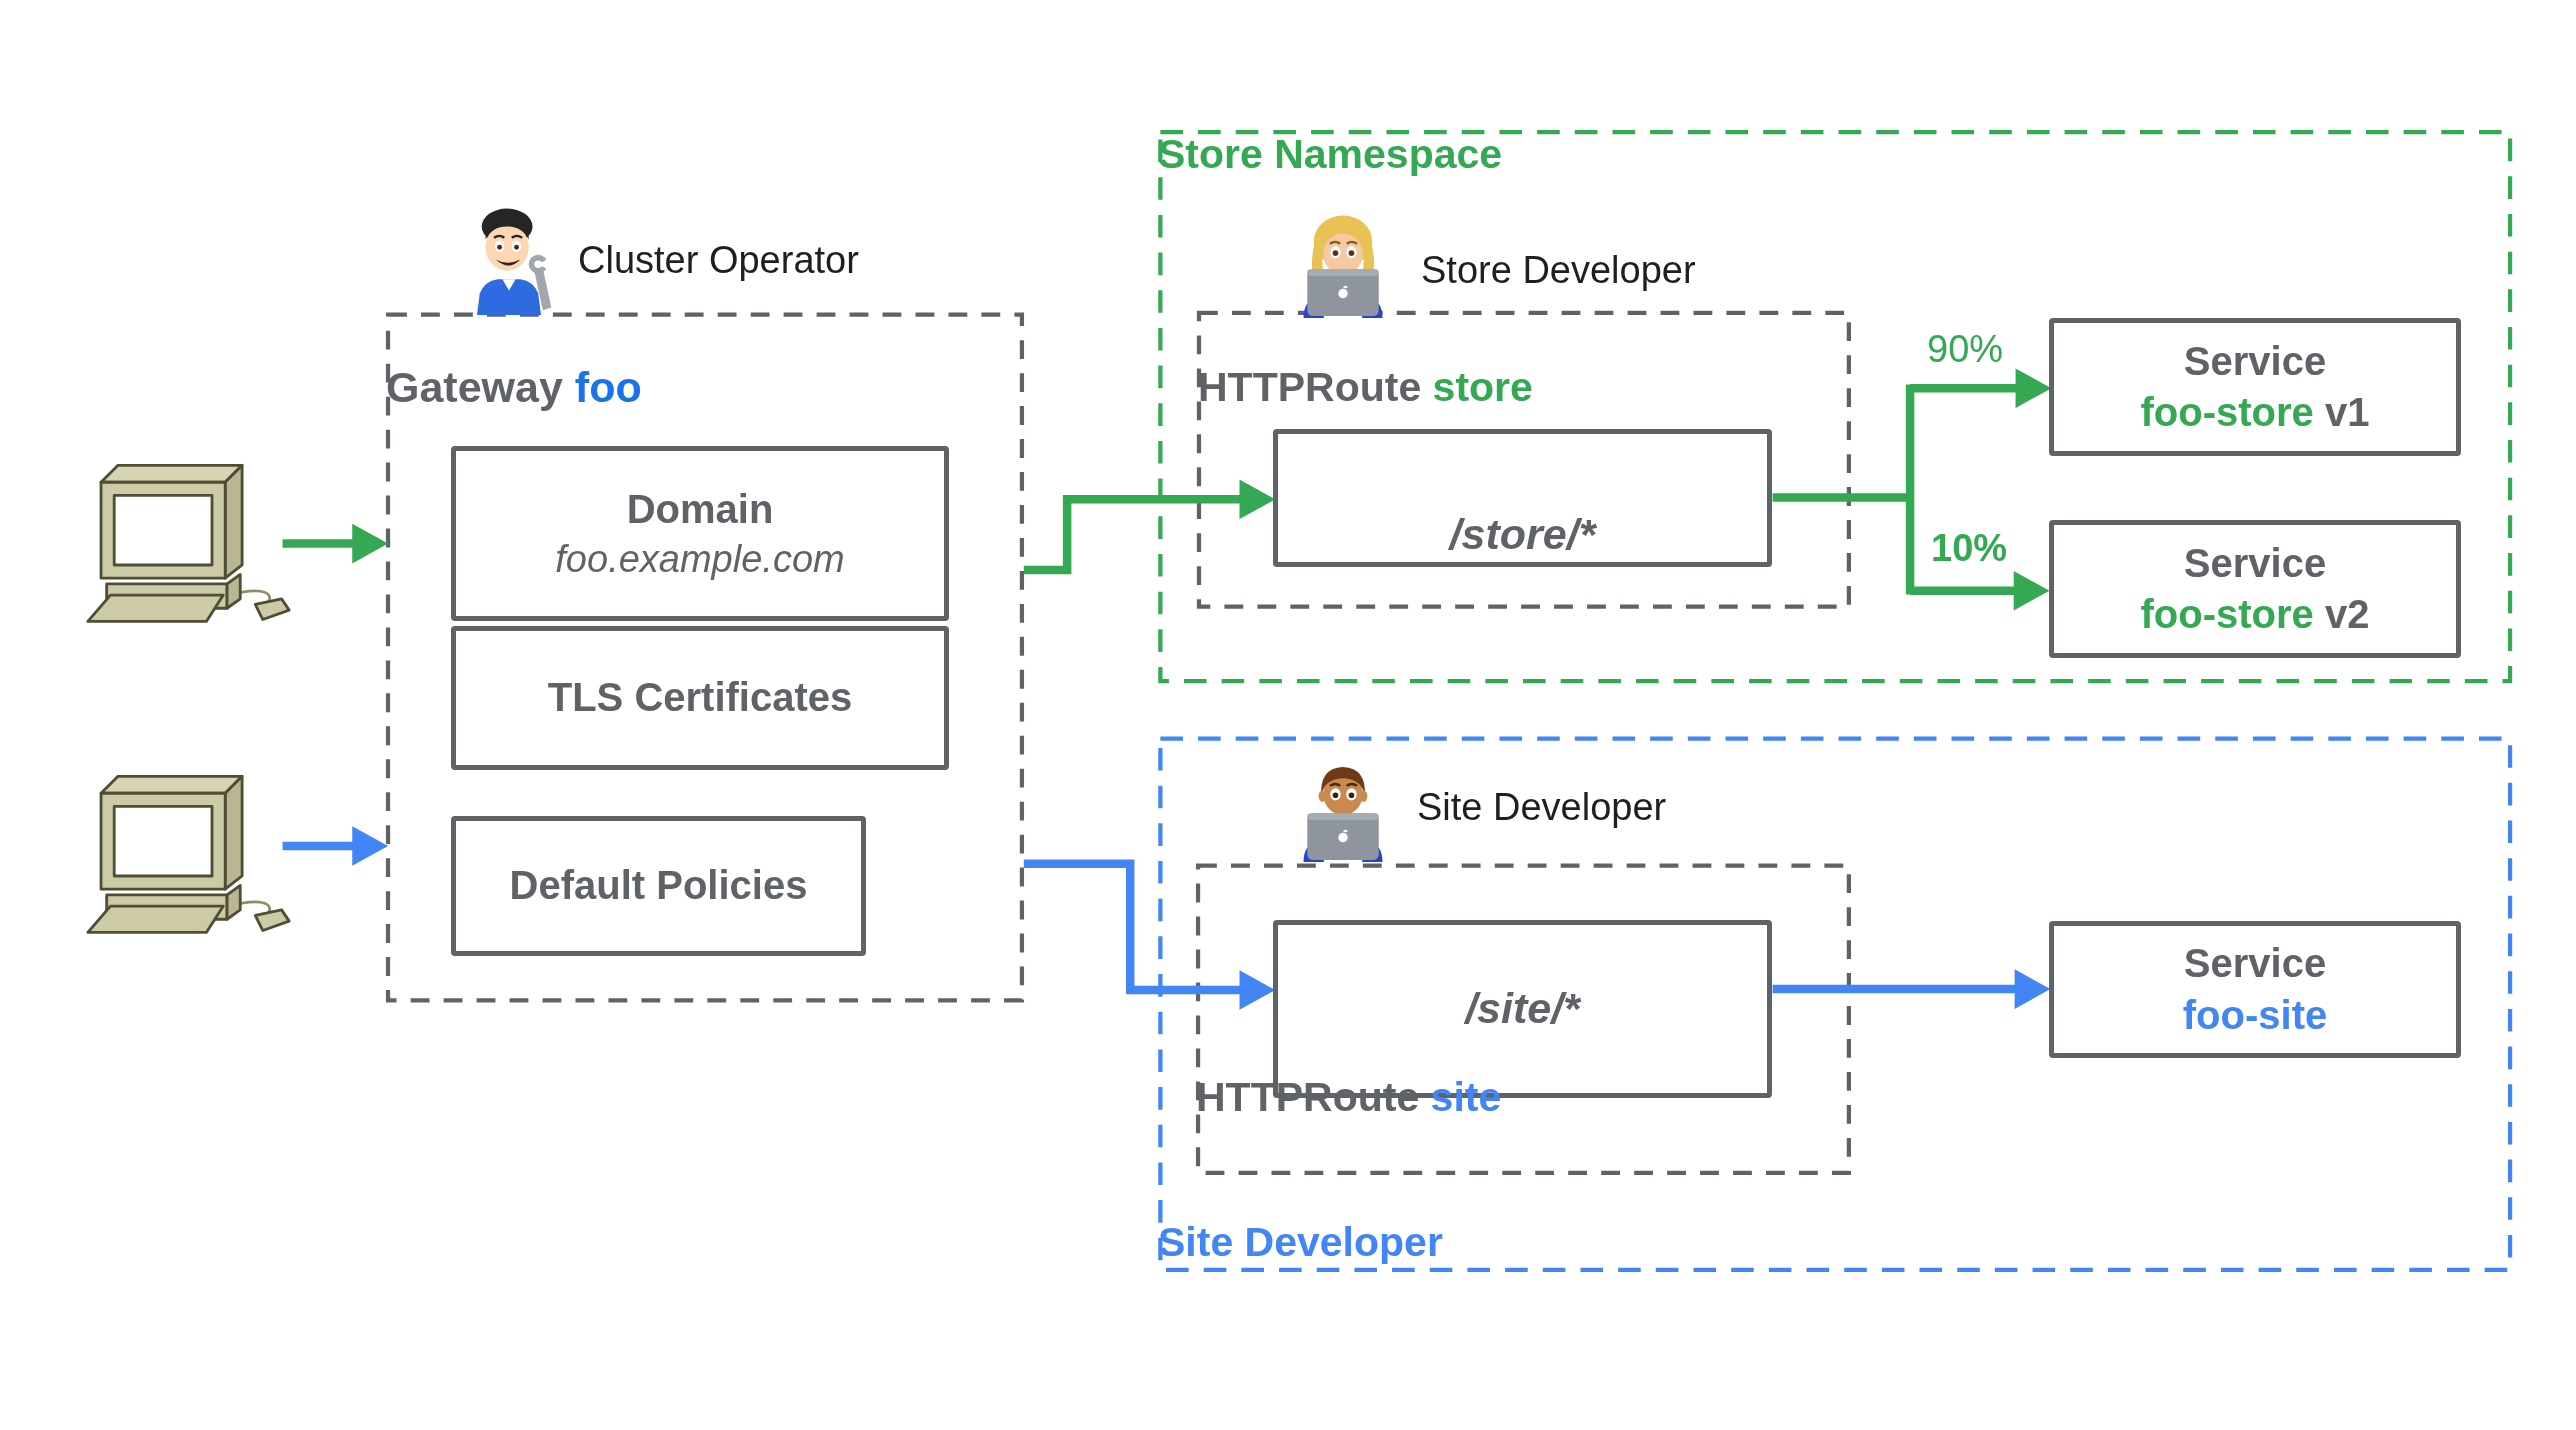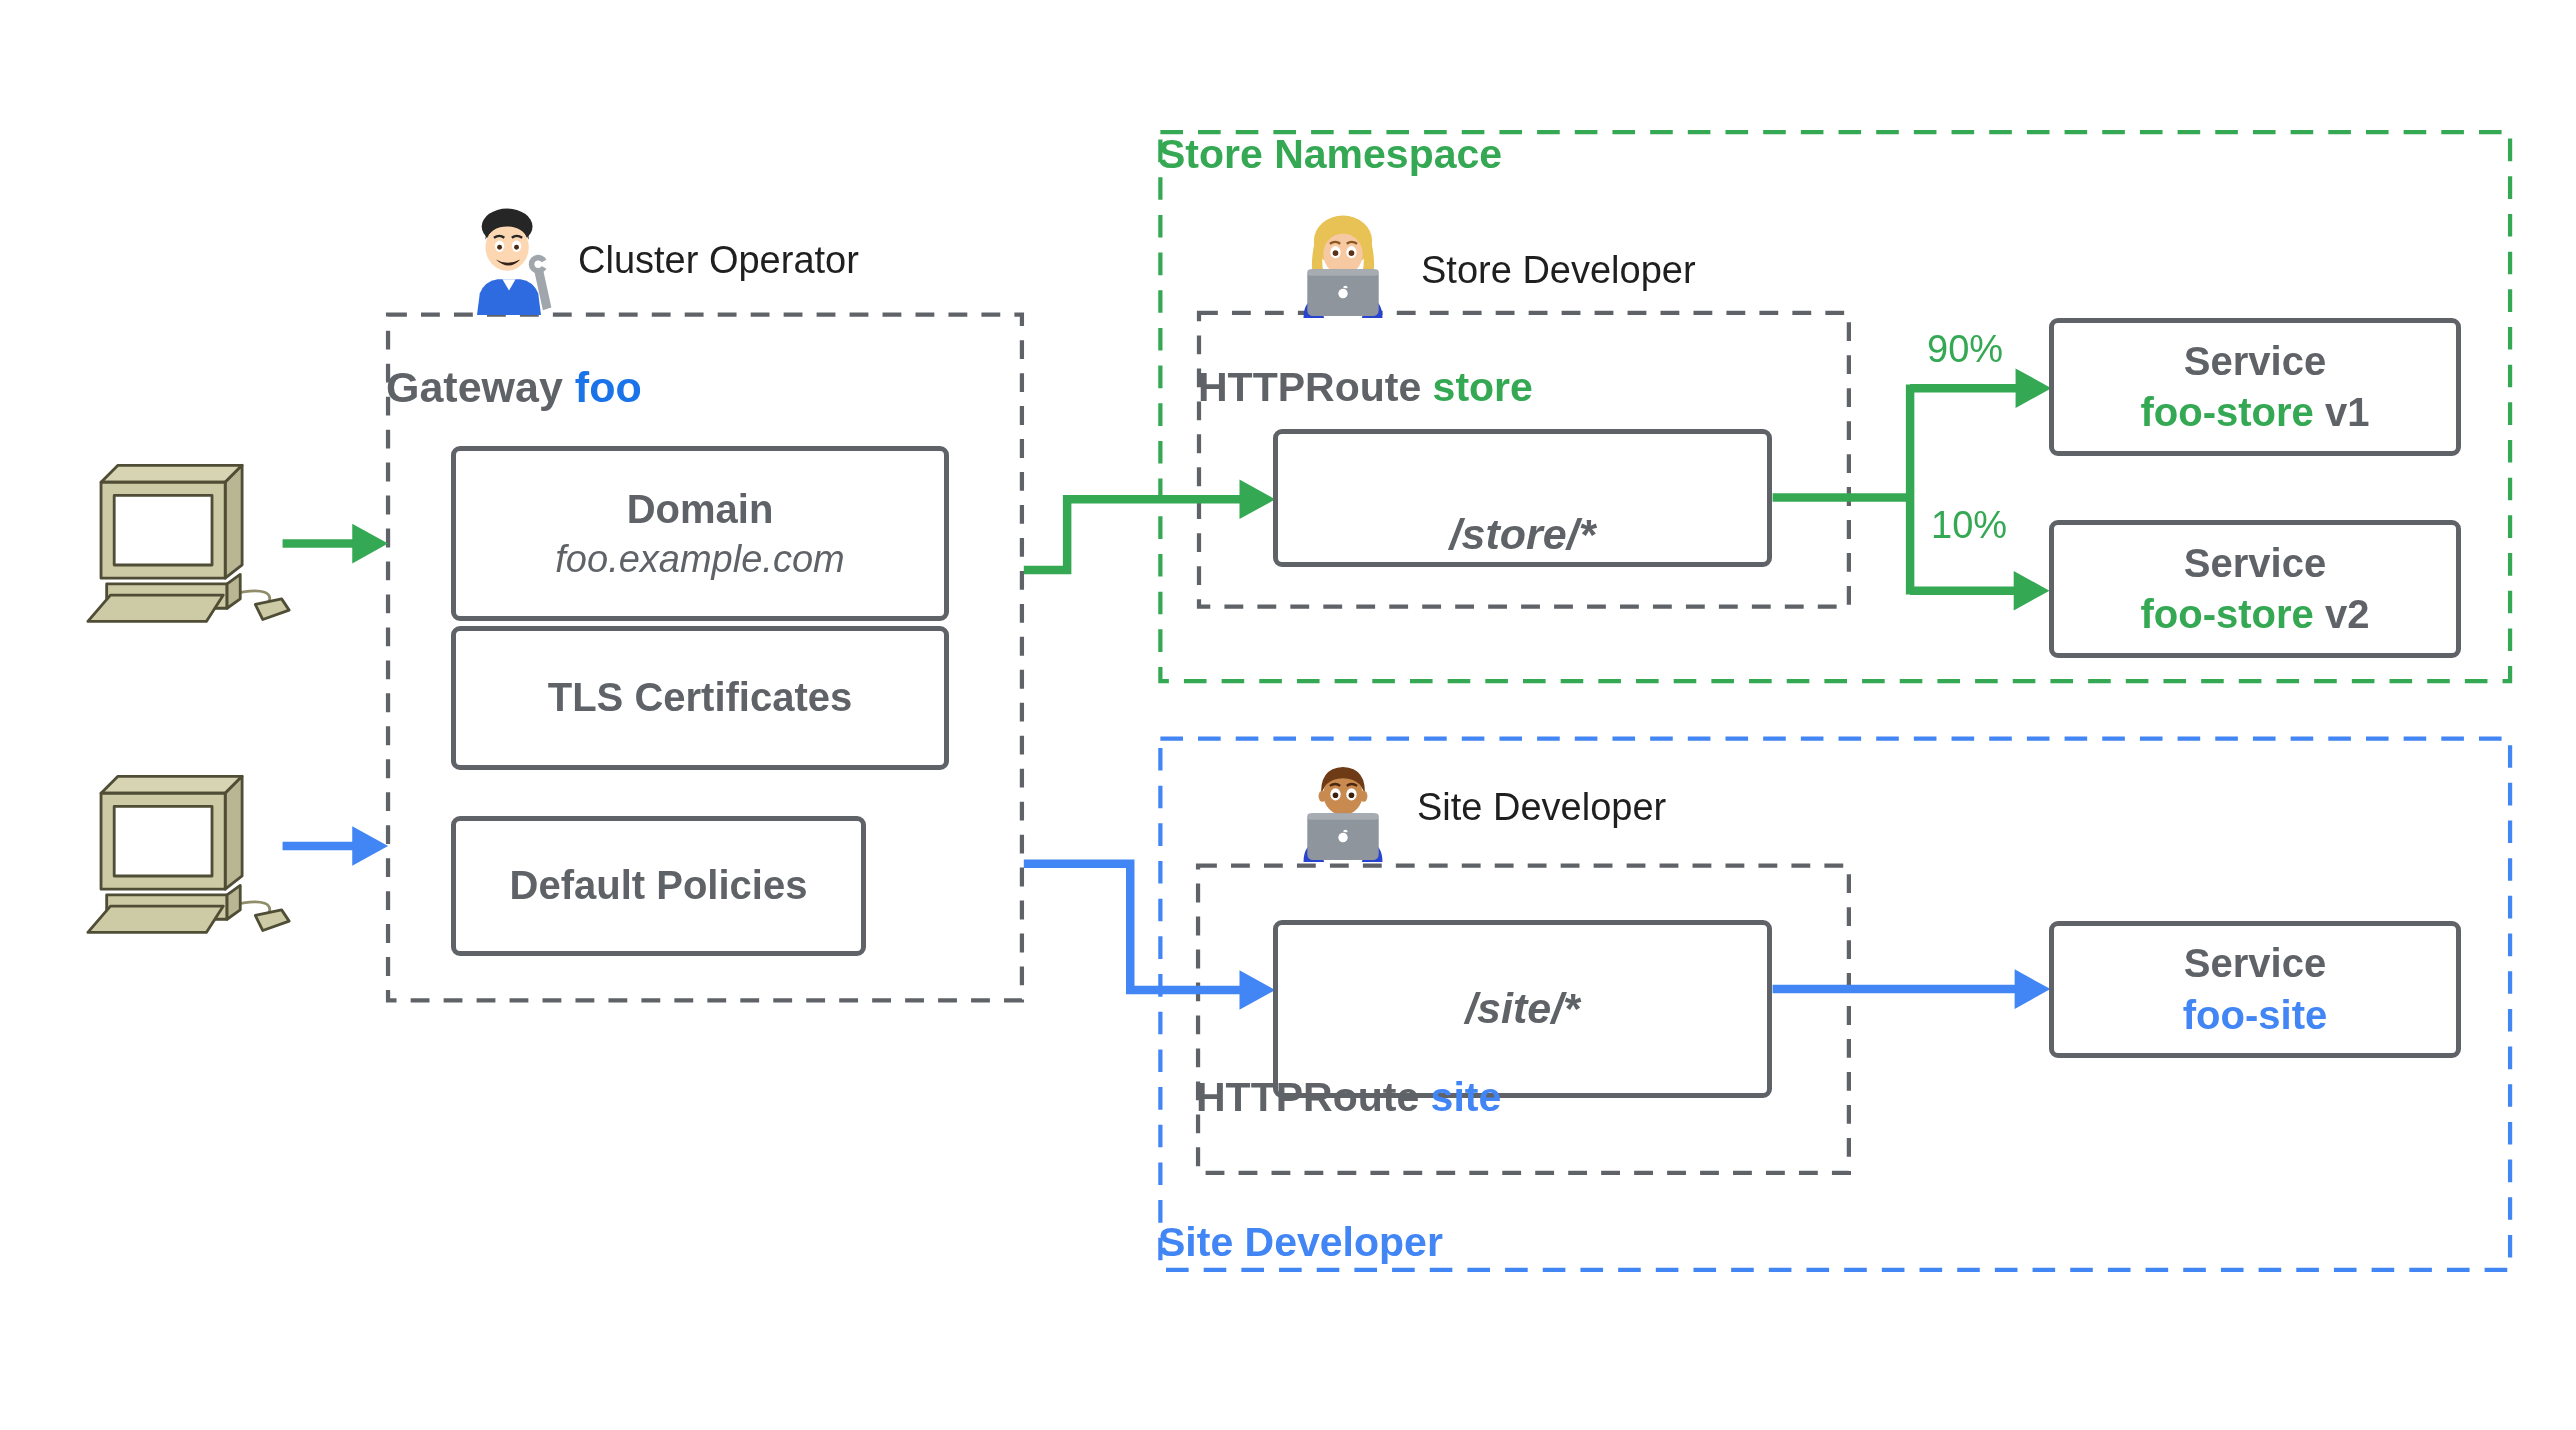--- a/index.html
+++ b/index.html
@@ -15,21 +15,21 @@
   .abs{position:absolute;z-index:2;}
   .persvg{position:absolute;z-index:3;}
   .lbl{position:absolute;z-index:2;font-size:38px;color:var(--ink);white-space:nowrap;line-height:1;}
   .sect-title{position:absolute;z-index:2;font-size:41px;font-weight:bold;line-height:1;white-space:nowrap;}
   .gray-t{color:var(--gray);}
   .green-t{color:var(--green);}
   .blue-t{color:var(--blue);}
   .blued-t{color:var(--blue_dark);}
   .box{
     position:absolute;z-index:2;background:#ffffff;border:5.7px solid var(--gray);
-    border-radius:9px;box-sizing:border-box;display:flex;flex-direction:column;
+    border-radius:4px;box-sizing:border-box;display:flex;flex-direction:column;
     align-items:center;justify-content:center;text-align:center;line-height:1.28;
   }
   .box .t1{font-weight:bold;font-size:40px;color:var(--gray);}
   .box .t2{font-style:italic;font-size:38px;color:var(--gray);}
   .box .path{font-weight:bold;font-style:italic;font-size:43px;color:var(--gray);}
   .svcline{display:flex;flex-direction:row;justify-content:flex-end;gap:11.3px;font-weight:bold;font-size:40px;}
   .pct{position:absolute;z-index:2;font-size:38px;color:var(--green);line-height:1;white-space:nowrap;}
 </style>
 </head>
 <body>
@@ -168,21 +168,21 @@
   <div class="sect-title" style="left:1198px;top:367px;width:653px;">
     <span class="gray-t">HTTPRoute</span>
     <span class="green-t">store</span>
   </div>
 
   <div class="box" style="left:1273px;top:429px;width:499px;height:138px;justify-content:flex-end;">
     <div class="path">/store/*</div>
   </div>
 
   <span class="pct" style="left:1927px;top:330px;">90%</span>
-  <span class="pct" style="left:1931px;top:506px;">10%</span>
+  <span class="pct" style="left:1931px;top:529px;font-weight:bold;">10%</span>
 
   <div class="box" style="left:2049px;top:318px;width:412px;height:138px;">
     <div class="t1">Service</div>
     <div class="svcline">
       <span class="green-t">foo-store</span>
       <span class="gray-t">v1</span>
     </div>
   </div>
   <div class="box" style="left:2049px;top:520px;width:412px;height:138px;">
     <div class="t1">Service</div>

